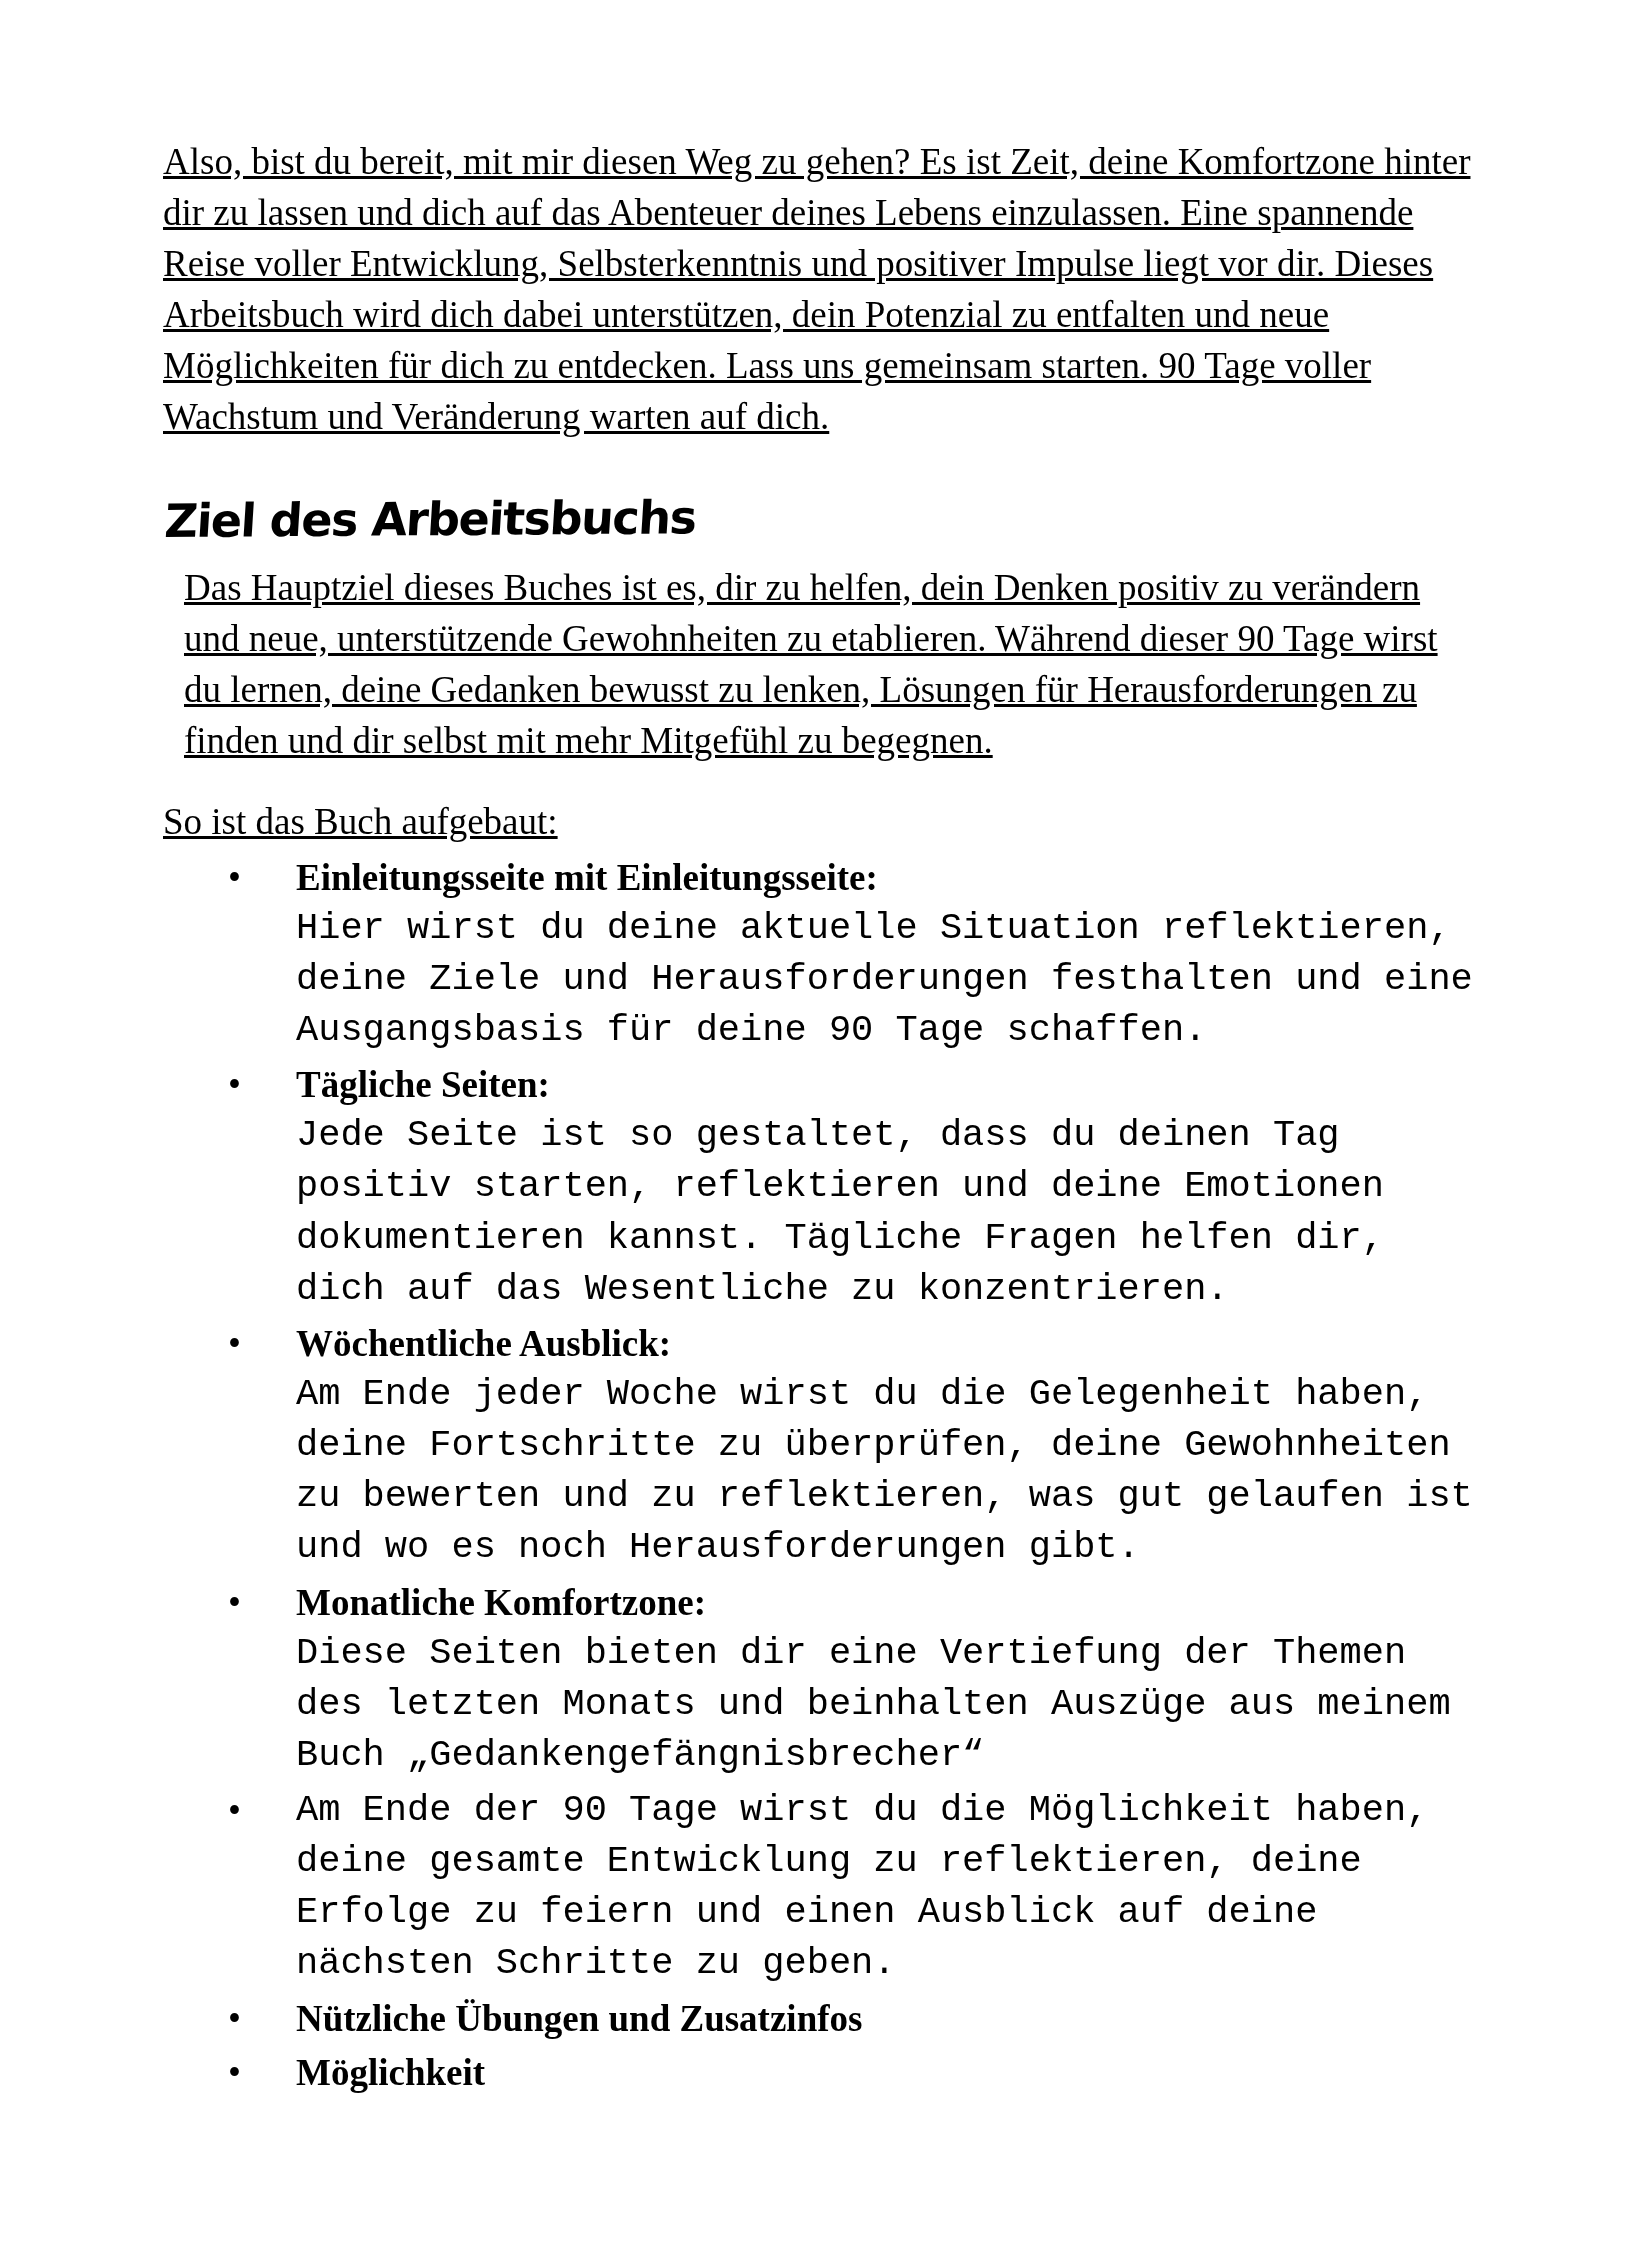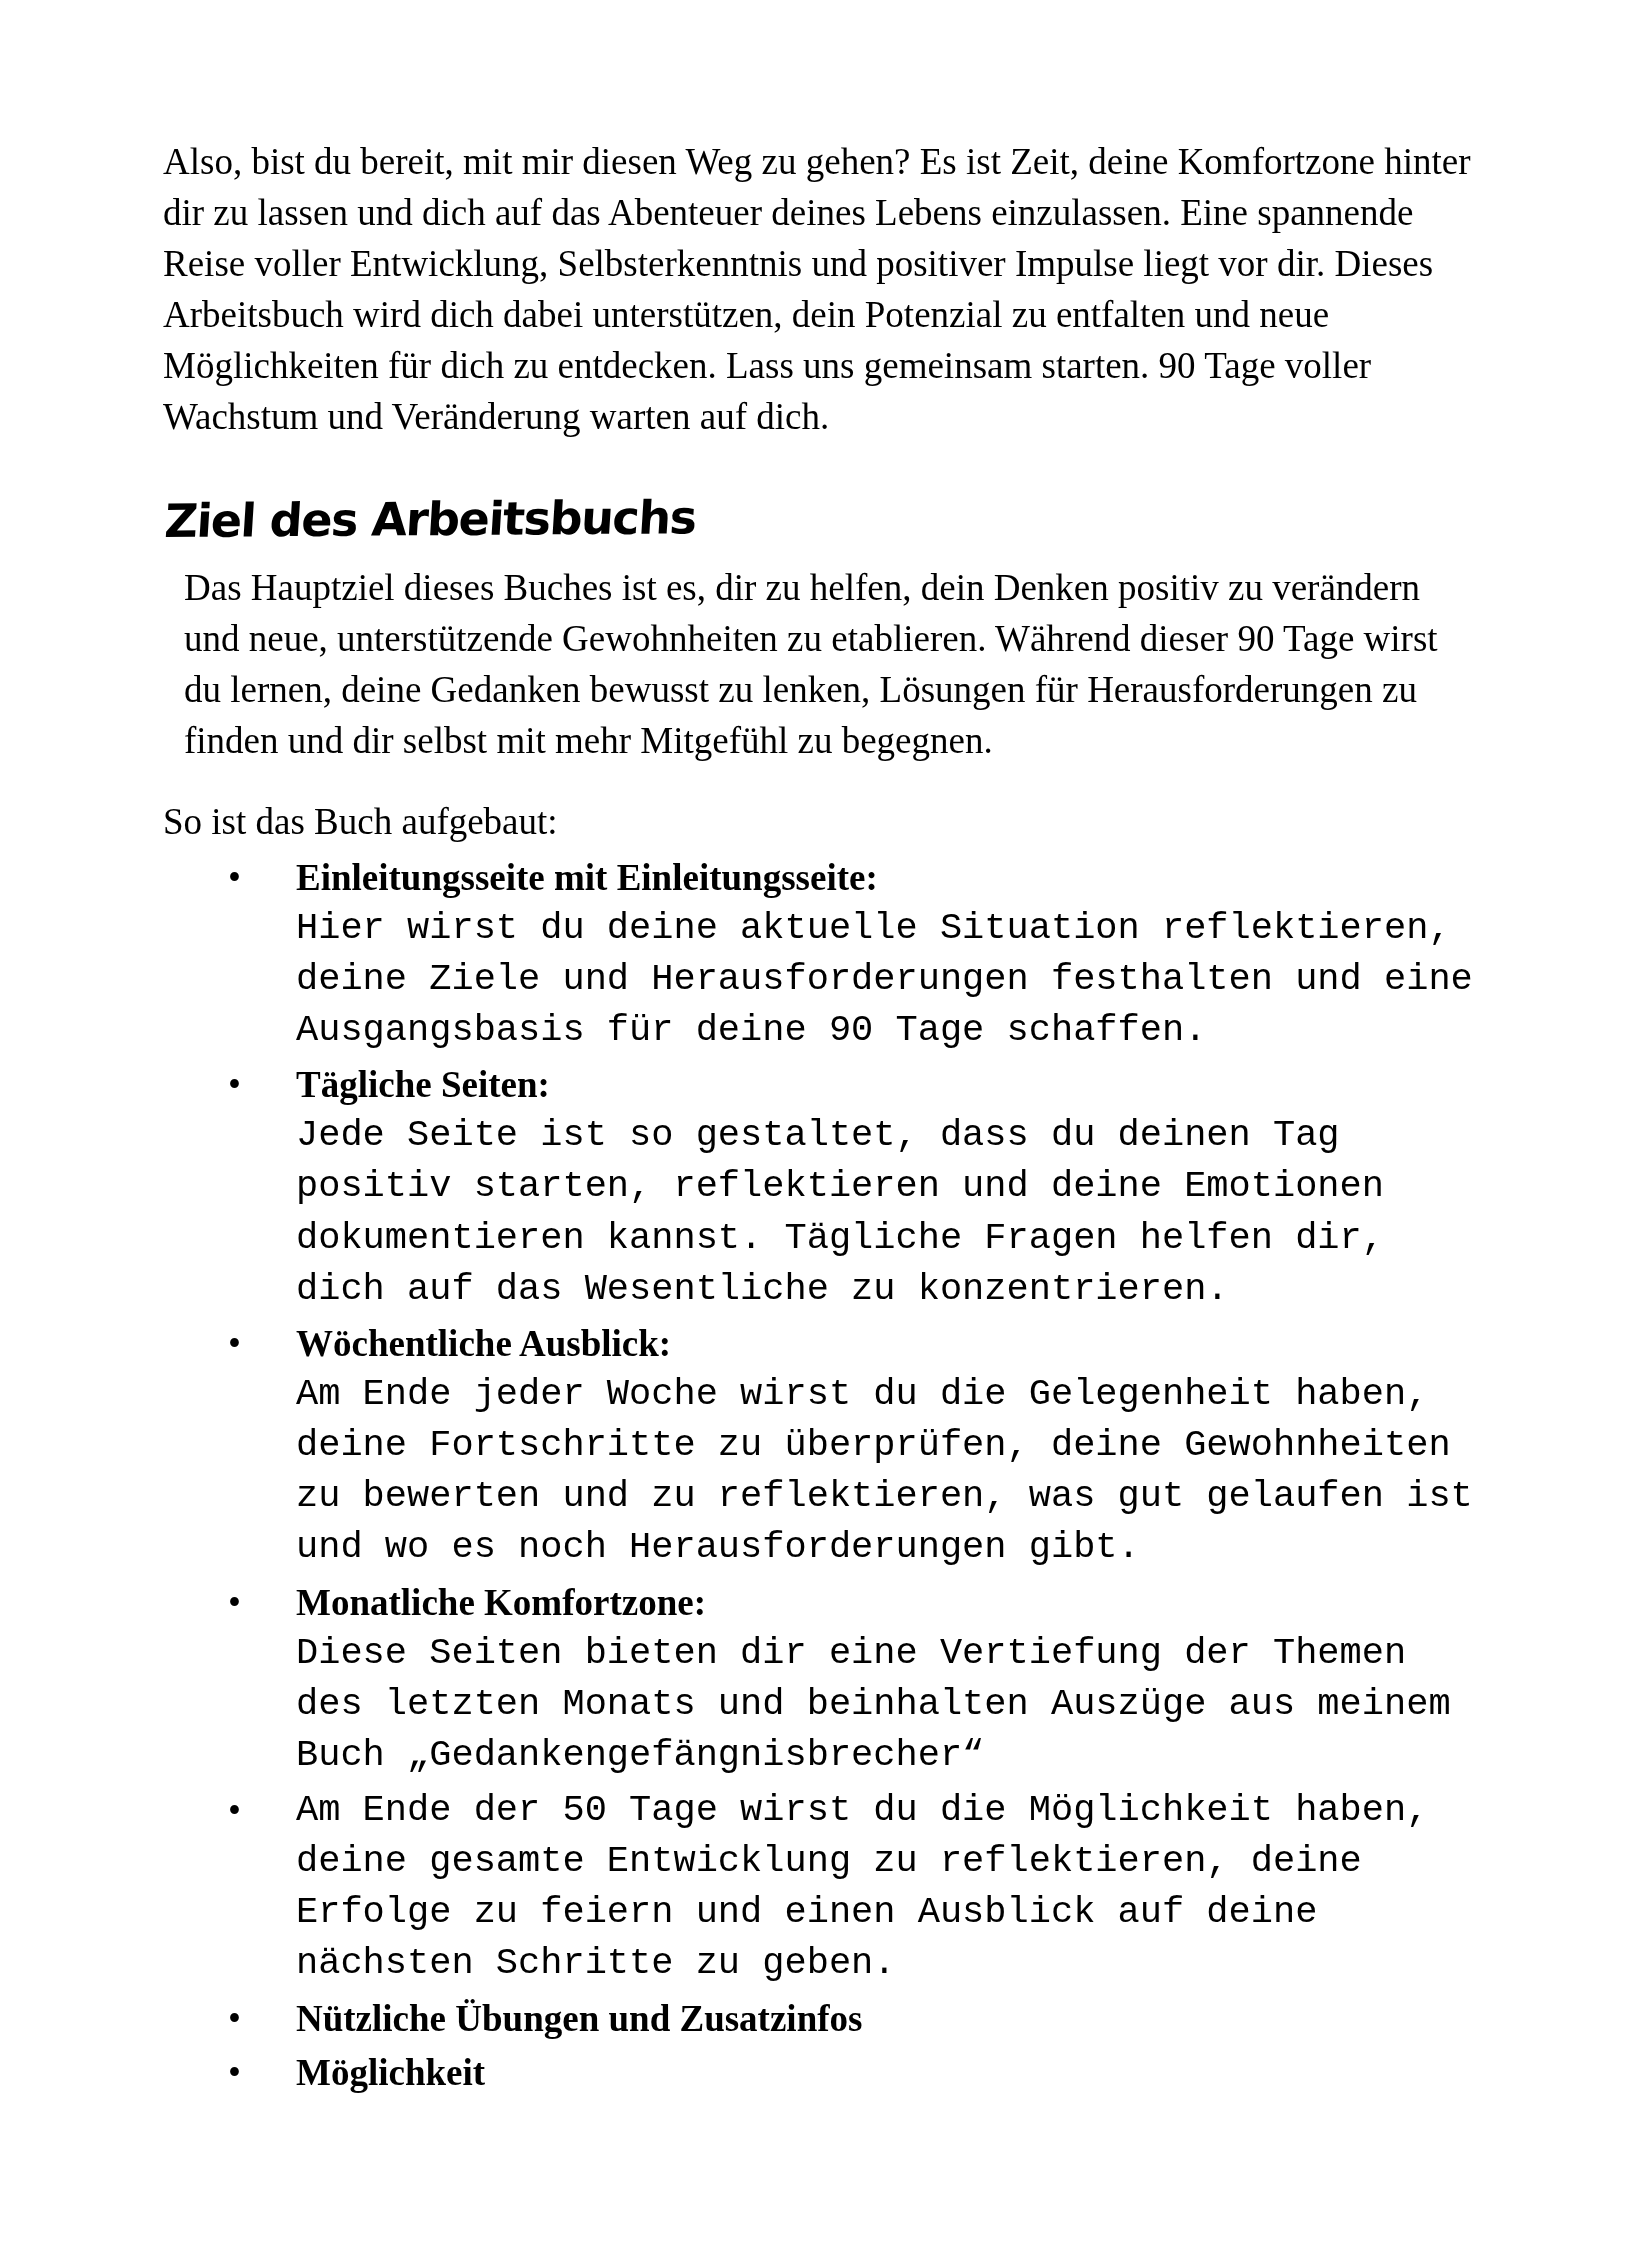--- a/index.html
+++ b/index.html
@@ -18,20 +18,21 @@
     overflow: hidden;
   }
   .content {
     padding: 136px 149px 0 163px;
   }
   .para {
     font-size: 37px;
     line-height: 1.38;
     margin: 0;
     text-align: left;
+    text-decoration: underline;
   }
   .goal-para {
     margin-top: 12.7px;
     margin-left: 21px;
   }
   .section-heading {
     font-family: "DejaVu Sans", sans-serif;
     font-weight: 700;
     font-size: 46px;
     letter-spacing: -1.4px;
@@ -95,21 +96,21 @@
       </li>
       <li>
         <span class="bullet-title">Wöchentliche Ausblick:</span>
         <span class="bullet-body">Am Ende jeder Woche wirst du die Gelegenheit haben, deine Fortschritte zu überprüfen, deine Gewohnheiten zu bewerten und zu reflektieren, was gut gelaufen ist und wo es noch Herausforderungen gibt.</span>
       </li>
       <li>
         <span class="bullet-title">Monatliche Komfortzone:</span>
         <span class="bullet-body">Diese Seiten bieten dir eine Vertiefung der Themen des letzten Monats und beinhalten Auszüge aus meinem Buch „Gedankengefängnisbrecher“</span>
       </li>
       <li>
-        <span class="bullet-body">Am Ende der 50 Tage wirst du die Möglichkeit haben, deine gesamte Entwicklung zu reflektieren, deine Erfolge zu feiern und einen Ausblick auf deine nächsten Schritte zu geben.</span>
+        <span class="bullet-body">Am Ende der 90 Tage wirst du die Möglichkeit haben, deine gesamte Entwicklung zu reflektieren, deine Erfolge zu feiern und einen Ausblick auf deine nächsten Schritte zu geben.</span>
       </li>
       <li>
         <span class="bullet-title">Nützliche Übungen und Zusatzinfos</span>
       </li>
       <li>
         <span class="bullet-title">Möglichkeit</span>
       </li>
     </ul>
 
   </div>

